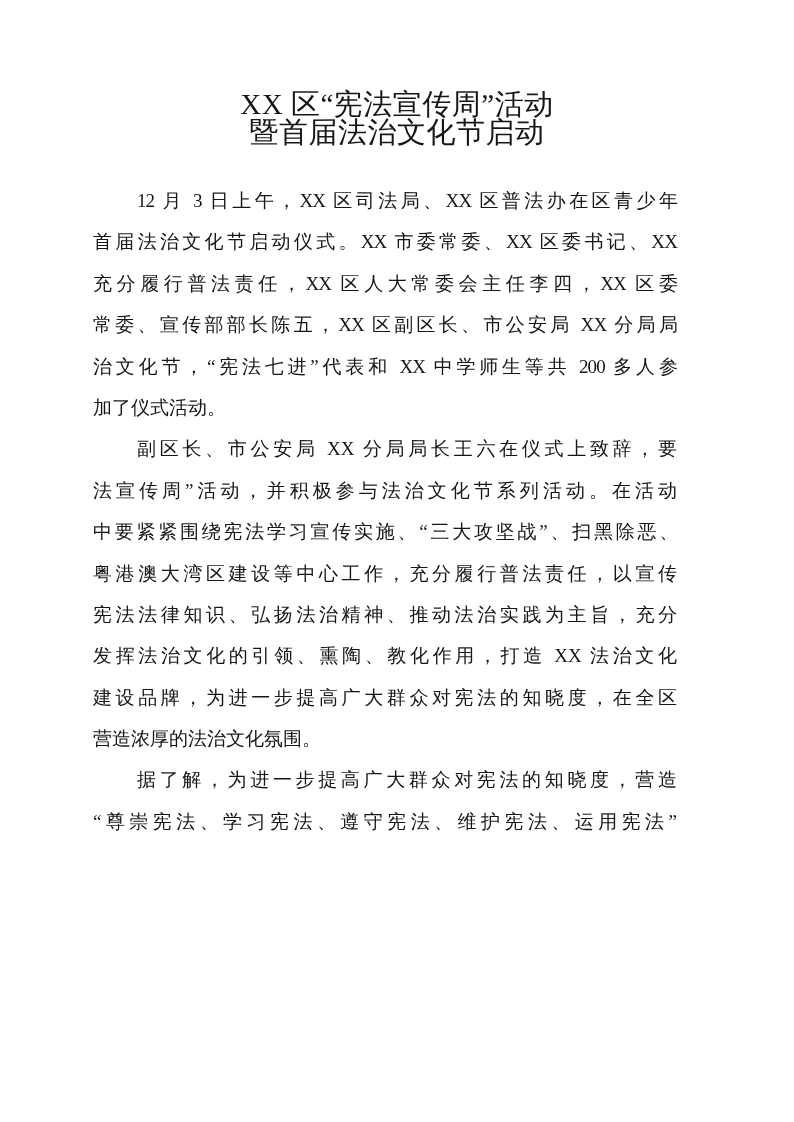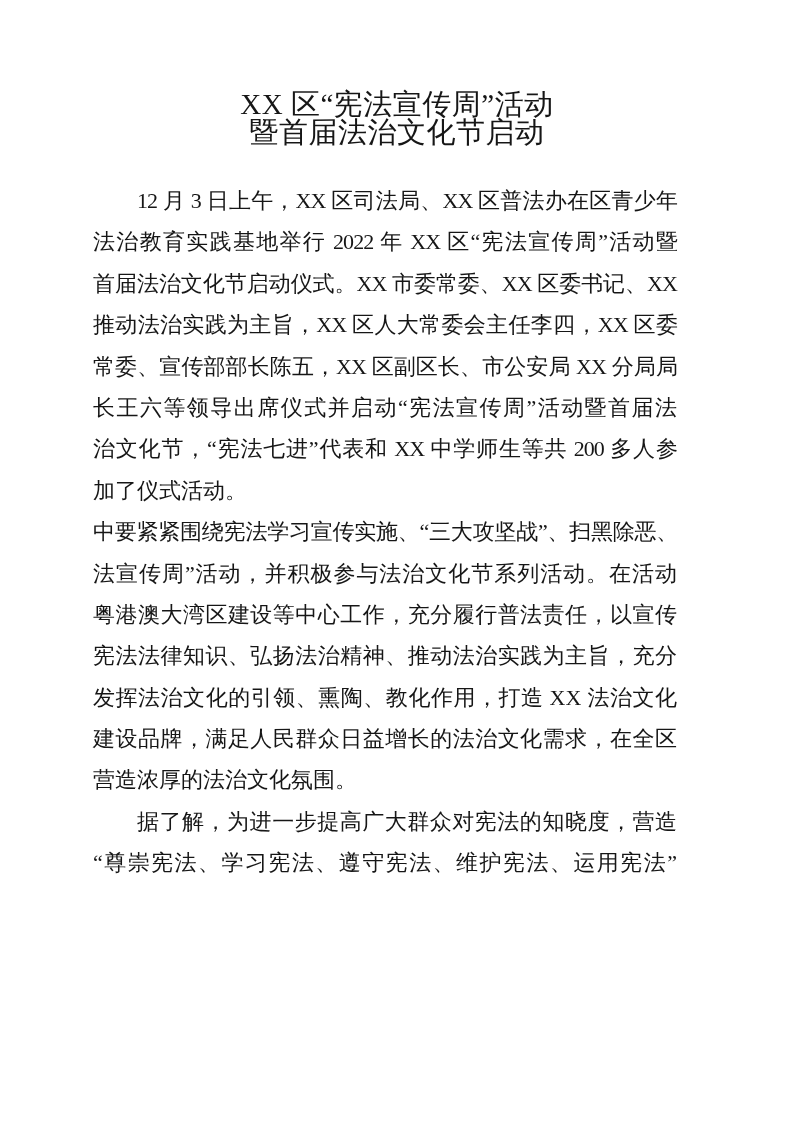--- a/index.html
+++ b/index.html
@@ -24,21 +24,21 @@
     font-size: 29px;
     line-height: 28px;
     letter-spacing: 0.5px;
     font-weight: 500;
     white-space: nowrap;
   }
   .doc-body {
     margin-top: 34px;
   }
   .line {
-    font-size: 22px;
+    font-size: 19px;
     line-height: 41.4px;
     height: 41.4px;
     text-align: justify;
     text-align-last: justify;
     white-space: normal;
   }
   .line.first {
     padding-left: 44px; 
   }
   .line.last {
@@ -55,36 +55,35 @@
 
   <div class="doc-title">
     <div>XX 区“宪法宣传周”活动</div>
     <div>暨首届法治文化节启动</div>
   </div>
 
   <div class="doc-body">
 
     <div>
       <div class="line first t1">12 月 3 日上午，XX 区司法局、XX 区普法办在区青少年</div>
-      <div class="line t1">法治教育实践基地举行 2022 年 XX 区“宪法宣传周”活动暨</div>
       <div class="line t1">首届法治文化节启动仪式。XX 市委常委、XX 区委书记、XX</div>
-      <div class="line t1">推动法治实践为主旨，XX 区人大常委会主任李四，XX 区委</div>
+      <div class="line t1">充分履行普法责任，XX 区人大常委会主任李四，XX 区委</div>
       <div class="line t1">常委、宣传部部长陈五，XX 区副区长、市公安局 XX 分局局</div>
-      <div class="line">长王六等领导出席仪式并启动“宪法宣传周”活动暨首届法</div>
       <div class="line t1">治文化节，“宪法七进”代表和 XX 中学师生等共 200 多人参</div>
       <div class="line last">加了仪式活动。</div>
     </div>
 
     <div>
+      <div class="line first">副区长、市公安局 XX 分局局长王六在仪式上致辞，要</div>
+      <div class="line">法宣传周”活动，并积极参与法治文化节系列活动。在活动</div>
       <div class="line t2">中要紧紧围绕宪法学习宣传实施、“三大攻坚战”、扫黑除恶、</div>
-      <div class="line">法宣传周”活动，并积极参与法治文化节系列活动。在活动</div>
       <div class="line">粤港澳大湾区建设等中心工作，充分履行普法责任，以宣传</div>
       <div class="line">宪法法律知识、弘扬法治精神、推动法治实践为主旨，充分</div>
       <div class="line">发挥法治文化的引领、熏陶、教化作用，打造 XX 法治文化</div>
-      <div class="line">建设品牌，满足人民群众日益增长的法治文化需求，在全区</div>
+      <div class="line">建设品牌，为进一步提高广大群众对宪法的知晓度，在全区</div>
       <div class="line last">营造浓厚的法治文化氛围。</div>
     </div>
 
     <div>
       <div class="line first">据了解，为进一步提高广大群众对宪法的知晓度，营造</div>
       <div class="line">“尊崇宪法、学习宪法、遵守宪法、维护宪法、运用宪法”</div>
     </div>
 
   </div>
 </div>

